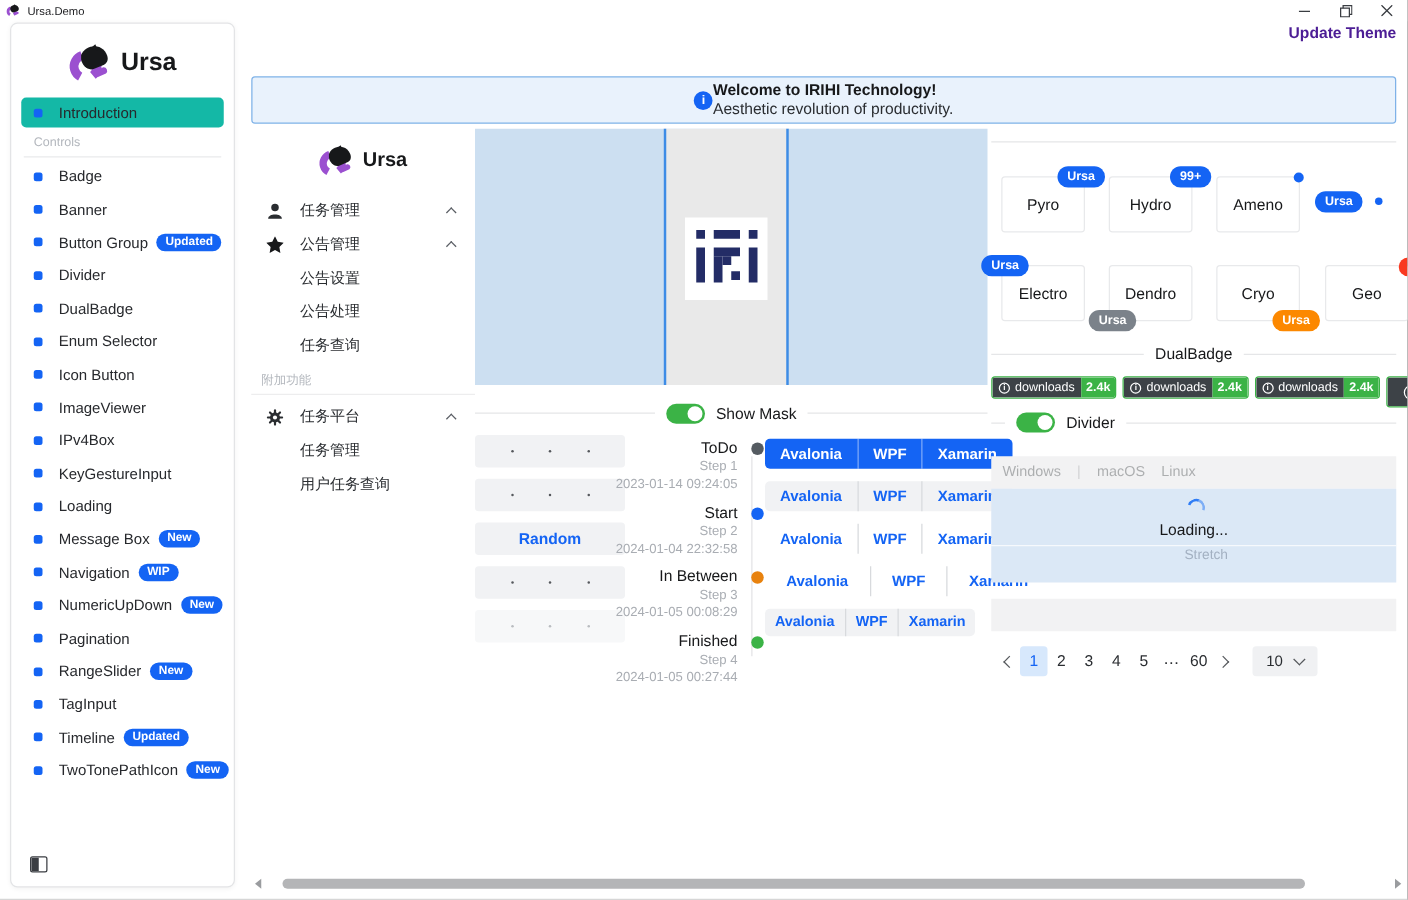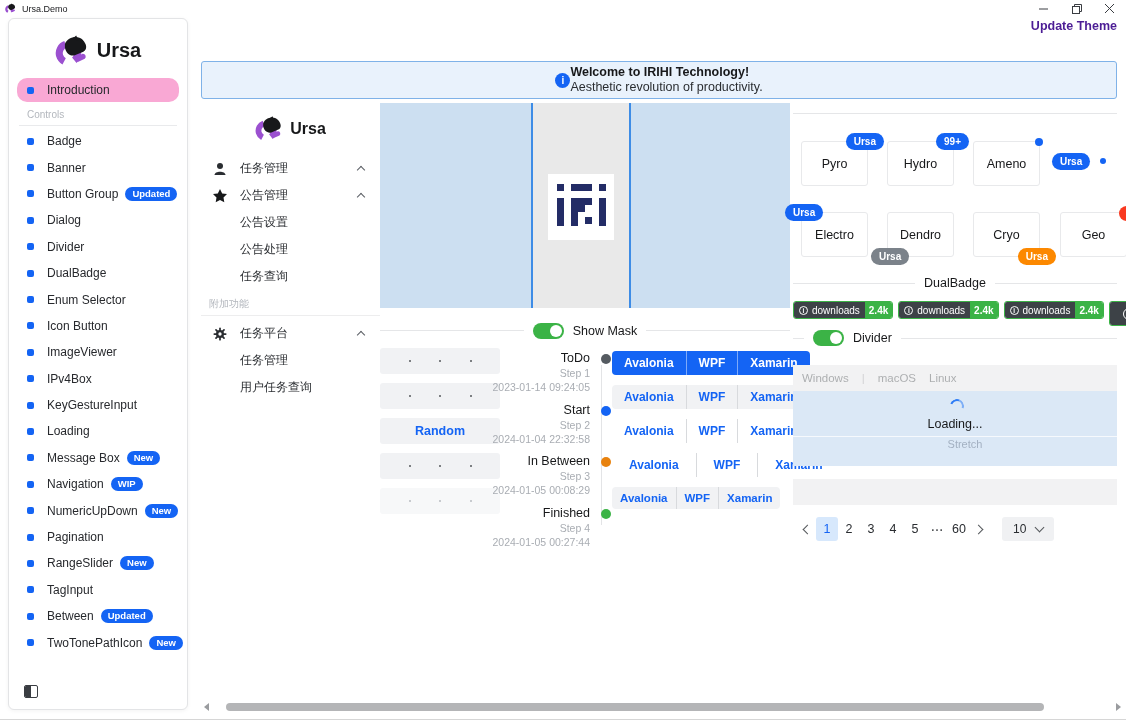--- a/index.html
+++ b/index.html
@@ -11,21 +11,21 @@
   .tb-logo{margin-left:5px;width:11px;height:11px;}
   .tb-title{font-size:9px;margin-left:6px;color:#202124;}
   .tb-btns{margin-left:auto;display:flex;height:17px;}
   .tb-btn{width:33px;display:flex;align-items:center;justify-content:center;cursor:default;}
   
   .sidebar{position:absolute;left:8px;top:18px;width:180px;height:692px;background:#fff;
     border:1px solid #e3e4e6;border-radius:6px;box-shadow:0 1px 4px rgba(0,0,0,.05);overflow:hidden;}
   .sb-logo{display:flex;align-items:center;justify-content:center;gap:8px;padding-top:13px;height:50px;}
   .sb-logo-text{font-size:20px;font-weight:bold;color:#17181a;}
   .sb-item{display:flex;align-items:center;height:24px;margin:0 8px;padding-left:10px;border-radius:4px;font-size:12px;}
-  .sb-item.selected{background:#f9a8d4;border-radius:10px;}
+  .sb-item.selected{background:#14b8a6;}
   .sb-list .sb-item{height:26.4px;margin:0 8px;}
   .bullet{width:7px;height:7px;border-radius:2px;background:#1464f4;flex:none;}
   .sb-label{margin-left:13px;color:#27292d;}
   .pill{margin-left:7px;background:#1464f4;color:#fff;font-size:9.5px;font-weight:bold;
     height:14px;line-height:14px;padding:0 7px;border-radius:8px;white-space:nowrap;}
   .sb-section{margin:7px 10px 2px;padding:0 8px 5px;border-bottom:1px solid #e9eaec;font-size:10px;color:#b3b7bd;}
   .collapse-btn{position:absolute;left:15px;bottom:11px;width:14px;height:13px;border:1.6px solid #3a3d42;border-radius:2px;overflow:hidden;}
   .collapse-btn i{display:block;width:6px;height:100%;background:#3a3d42;}
   
   .update-theme{position:absolute;top:19px;right:9px;color:#4c1d95;font-size:12.5px;font-weight:bold;cursor:pointer;}
@@ -222,25 +222,20 @@
           <span class="sb-label">Banner</span>
 
         </div>
 
         <div class="sb-item">
           <span class="bullet"></span>
           <span class="sb-label">Button Group</span>
           <span class="pill">Updated</span>
         </div>
 
-        <div class="sb-item">
-          <span class="bullet"></span>
-          <span class="sb-label">Dialog</span>
-
-        </div>
 
         <div class="sb-item">
           <span class="bullet"></span>
           <span class="sb-label">Divider</span>
 
         </div>
 
         <div class="sb-item">
           <span class="bullet"></span>
           <span class="sb-label">DualBadge</span>
@@ -314,21 +309,21 @@
         </div>
 
         <div class="sb-item">
           <span class="bullet"></span>
           <span class="sb-label">TagInput</span>
 
         </div>
 
         <div class="sb-item">
           <span class="bullet"></span>
-          <span class="sb-label">Between</span>
+          <span class="sb-label">Timeline</span>
           <span class="pill">Updated</span>
         </div>
 
         <div class="sb-item">
           <span class="bullet"></span>
           <span class="sb-label">TwoTonePathIcon</span>
           <span class="pill">New</span>
         </div>
       </div>
     <div class="collapse-btn">

